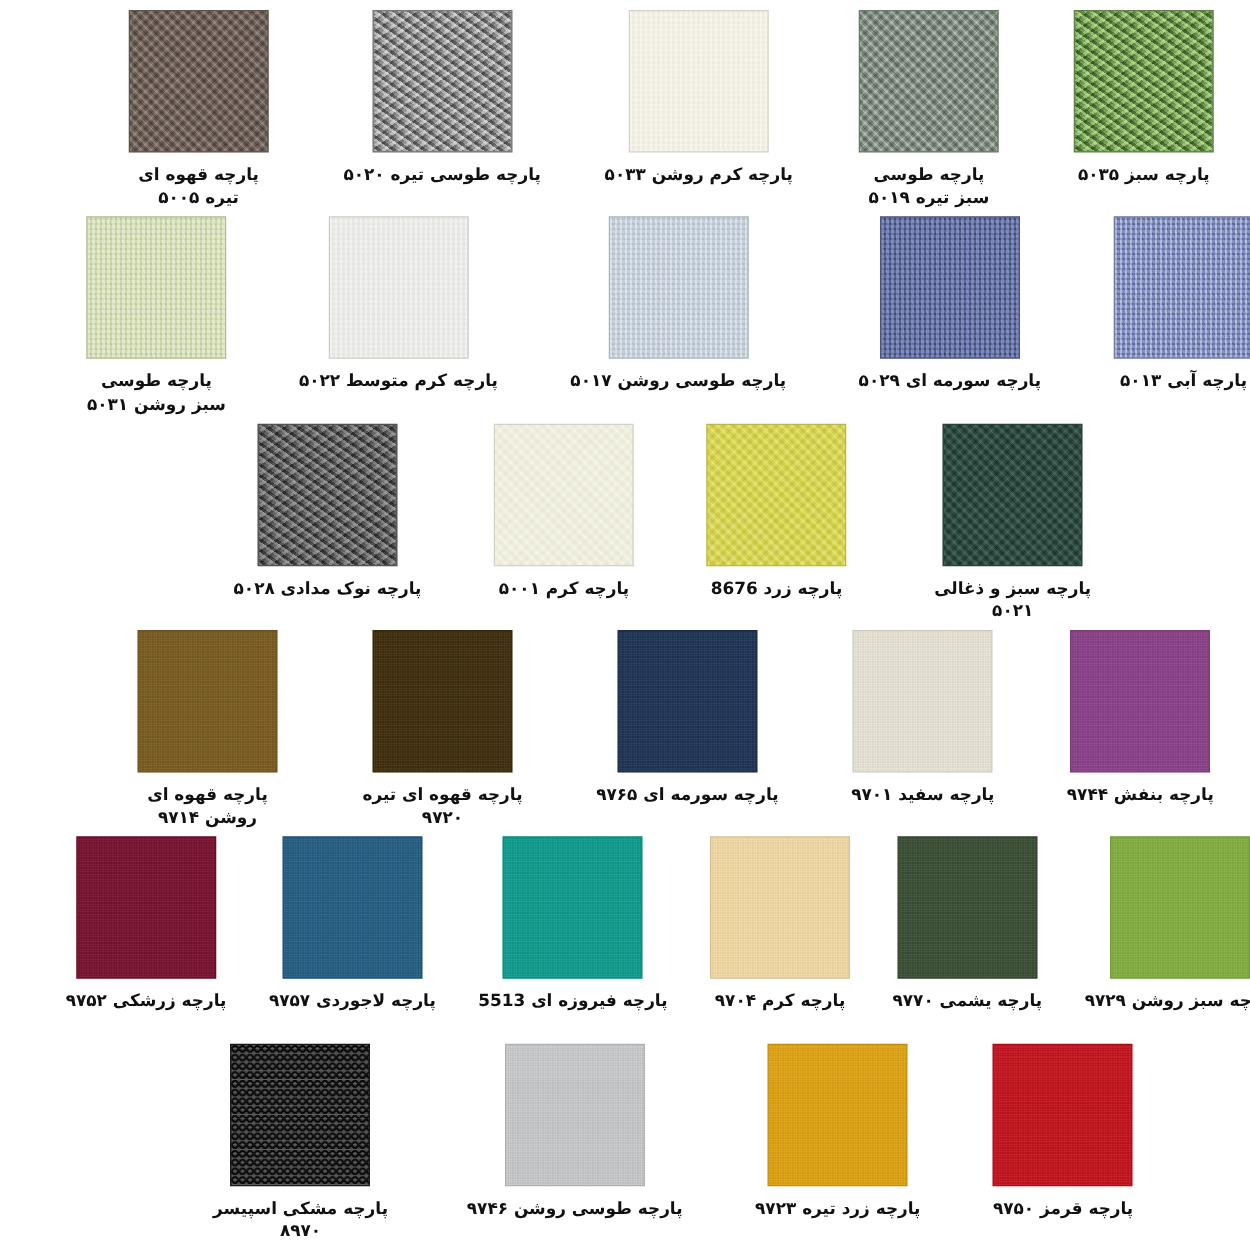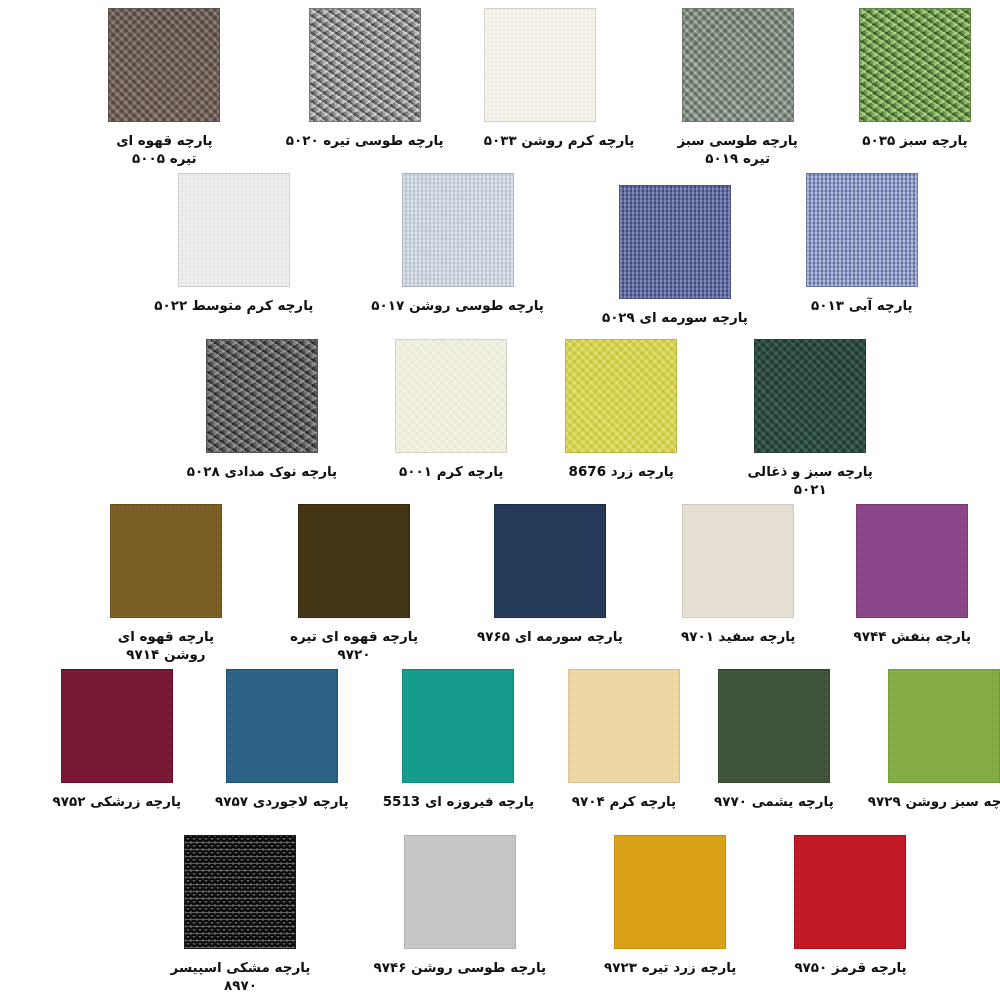--- a/index.html
+++ b/index.html
@@ -149,43 +149,47 @@
 <div id="chart">
     <div class="swatch-row">
       <div class="swatch-cell" style="margin: 0px 29px;">
         <div class="swatch-chip tex-weave" style="background-color: rgb(108, 95, 88);"></div>
         <div class="swatch-label wrap">پارچه قهوه ای تیره ۵۰۰۵</div>
       </div>
       <div class="swatch-cell" style="margin: 0px 29px;">
         <div class="swatch-chip tex-coarse" style="background-color: rgb(138, 138, 138);"></div>
         <div class="swatch-label">پارچه طوسی تیره ۵۰۲۰</div>
       </div>
-      <div class="swatch-cell" style="margin: 0px 11px; align-items: flex-end;">
+      <div class="swatch-cell" style="margin: 0px 22px;">
         <div class="swatch-chip tex-knit" style="background-color: rgb(242, 239, 228);"></div>
         <div class="swatch-label">پارچه کرم روشن ۵۰۳۳</div>
       </div>
       <div class="swatch-cell" style="margin: 0px 29px;">
         <div class="swatch-chip tex-weave" style="background-color: rgb(126, 138, 126);"></div>
         <div class="swatch-label wrap">پارچه طوسی سبز تیره ۵۰۱۹</div>
       </div>
       <div class="swatch-cell" style="margin: 0px 29px;">
         <div class="swatch-chip tex-coarse" style="background-color: rgb(111, 150, 81);"></div>
         <div class="swatch-label">پارچه سبز ۵۰۳۵</div>
       </div>
     </div>
     <div class="swatch-row">
       <div class="swatch-cell" style="margin: 0px 29px;">
+        <div class="swatch-chip tex-knit" style="background-color: rgb(203, 214, 171);"></div>
+        <div class="swatch-label wrap">پارچه طوسی سبز روشن ۵۰۳۱</div>
+      </div>
+      <div class="swatch-cell" style="margin: 0px 29px;">
         <div class="swatch-chip tex-knit" style="background-color: rgb(233, 233, 230);"></div>
         <div class="swatch-label">پارچه کرم متوسط ۵۰۲۲</div>
       </div>
       <div class="swatch-cell" style="margin: 0px 29px;">
         <div class="swatch-chip tex-knit" style="background-color: rgb(195, 205, 216);"></div>
         <div class="swatch-label">پارچه طوسی روشن ۵۰۱۷</div>
       </div>
-      <div class="swatch-cell" style="margin: 12px 29px;">
+      <div class="swatch-cell" style="margin: 0px 29px;">
         <div class="swatch-chip tex-knit" style="background-color: rgb(86, 96, 140);"></div>
         <div class="swatch-label">پارچه سورمه ای ۵۰۲۹</div>
       </div>
       <div class="swatch-cell" style="margin: 0px 29px;">
         <div class="swatch-chip tex-knit" style="background-color: rgb(124, 136, 184);"></div>
         <div class="swatch-label">پارچه آبی ۵۰۱۳</div>
       </div>
     </div>
     <div class="swatch-row">
       <div class="swatch-cell" style="margin: 0px 29px;">

